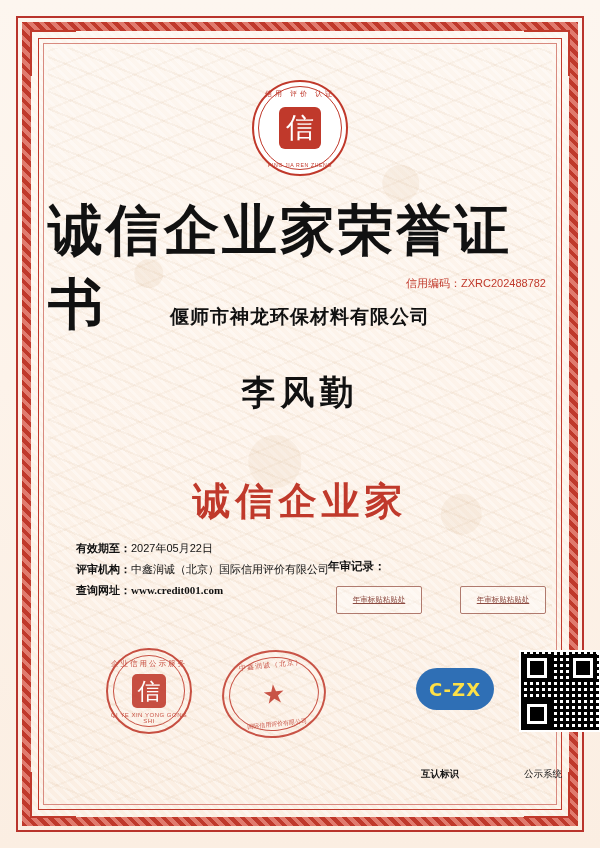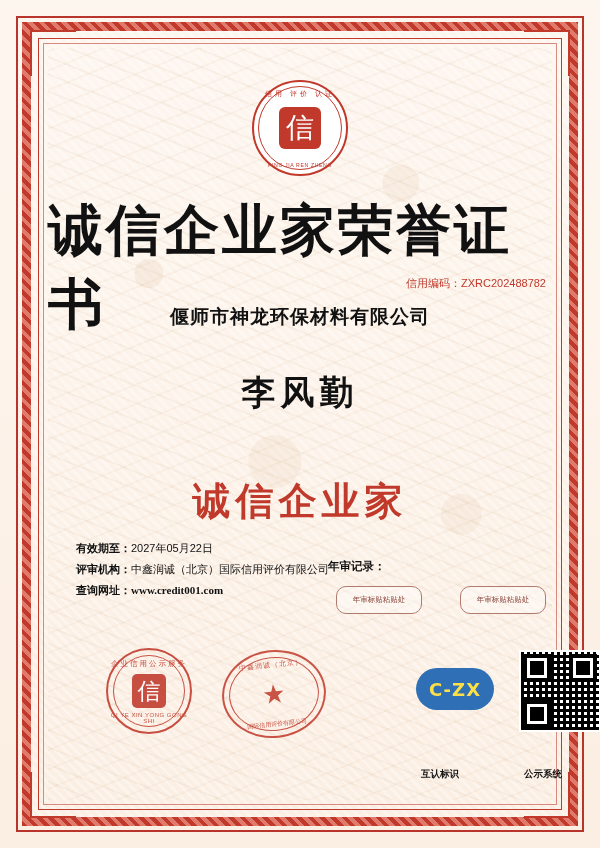--- a/index.html
+++ b/index.html
@@ -164,24 +164,25 @@
     position:absolute;left:280px;top:511px;
     font-size:11.5px;font-weight:bold;color:#111;
   }
   .stamp-boxes{
     position:absolute;left:288px;top:538px;
     display:flex;gap:38px;
   }
   .stamp-box{
     width:84px;height:26px;
     border:1px solid #b07a6e;
-    border-radius:10px;
+    border-radius:2px;
     font-size:7.5px;color:#8c4a40;
     display:flex;align-items:center;justify-content:center;
     background:rgba(255,255,255,.35);
+    text-decoration:underline;
   }
 
   
   .seals{position:absolute;left:0;right:0;top:600px;height:110px;}
   .seal{position:absolute;margin-left:16px;}
   .seal-round{
     width:86px;height:86px;border-radius:50%;
     border:2px solid #c0392b;box-sizing:border-box;position:relative;
     opacity:.88;
   }
@@ -237,21 +238,21 @@
   .qr .fp{position:absolute;width:20px;height:20px;border:4px solid #000;background:#fff;}
   .qr .fp.a{left:2px;top:2px;}
   .qr .fp.b{right:2px;top:2px;}
   .qr .fp.c{left:2px;bottom:2px;}
   .qr .fp i{position:absolute;inset:3px;background:#000;display:block;}
   .caption-lines{
     position:absolute;left:50px;top:700px;width:230px;
     text-align:center;font-size:9.5px;color:#111;line-height:15px;font-weight:bold;
   }
   .cap-mark{position:absolute;left:345px;top:720px;width:94px;text-align:center;font-size:9.5px;font-weight:bold;color:#111;}
-  .cap-qr{position:absolute;left:448px;top:720px;width:94px;text-align:center;font-size:9.5px;font-weight:bold;color:#111;}
+  .cap-qr{position:absolute;left:448px;top:720px;width:94px;text-align:center;font-size:9.5px;font-weight:normal;color:#111;}
 
   .note{
     position:absolute;left:10px;right:10px;top:748px;
     font-size:8.6px;color:#333;text-align:center;letter-spacing:.2px;
   }
 </style>
 </head>
 <body>
 
 <div class="cert">

